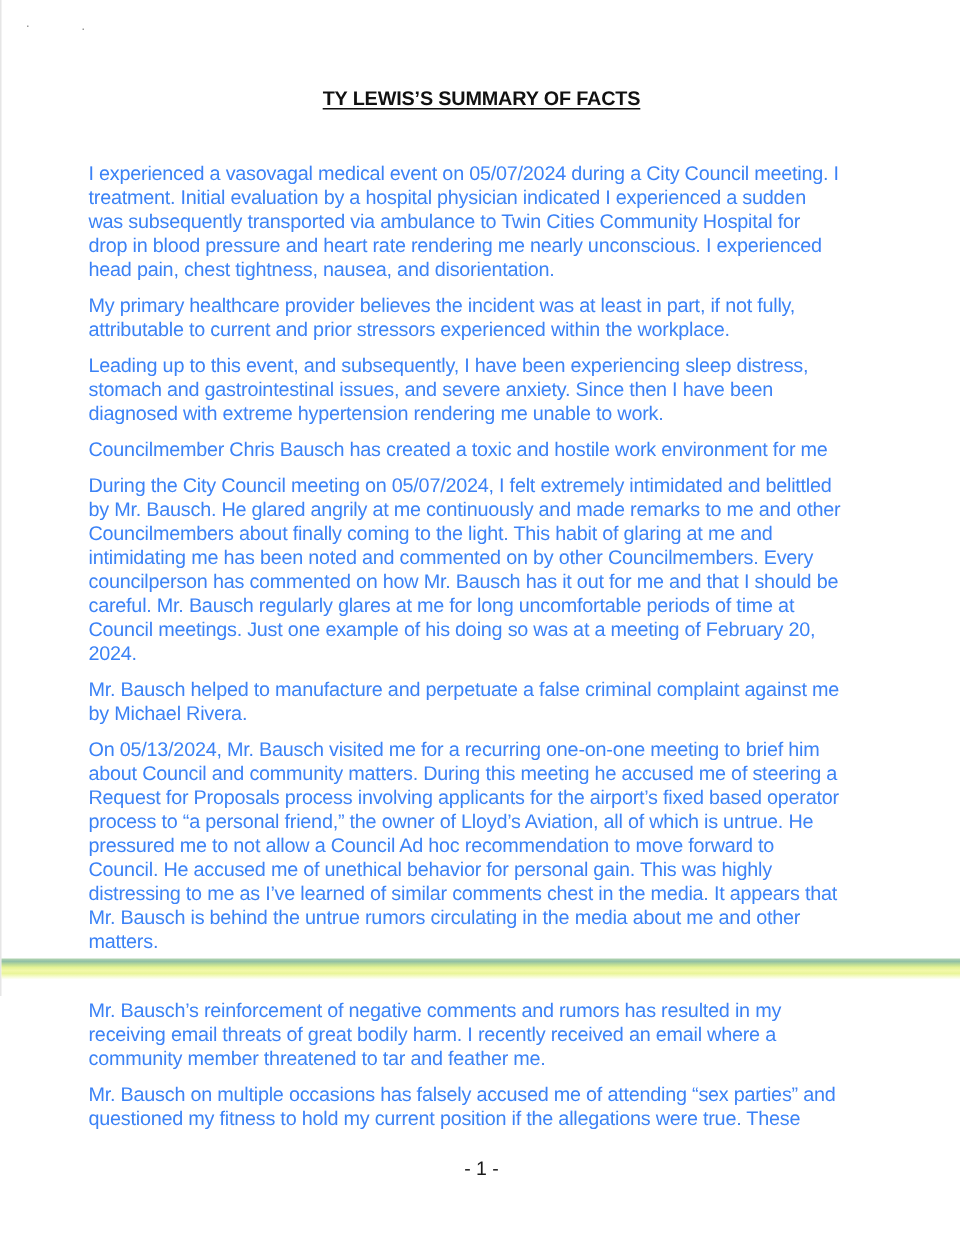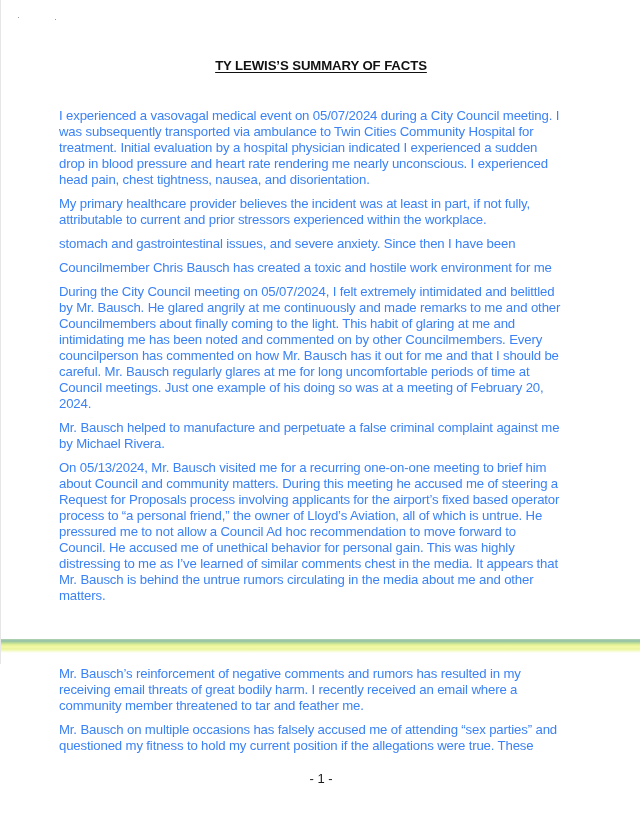--- a/index.html
+++ b/index.html
@@ -44,31 +44,33 @@
   <div class="specks">
     <span class="speck" style="left:3px;top:1px;"></span>
     <span class="speck" style="left:40px;top:3px;"></span>
   </div>
 
   <div class="title">TY LEWIS’S SUMMARY OF FACTS</div>
 
   <div class="body-text" id="top-text">
       <p class="para">
         <span class="line">I experienced a vasovagal medical event on 05/07/2024 during a City Council meeting. I</span>
+        <span class="line">treatment. Initial evaluation by a hospital physician indicated I experienced a sudden</span>
         <span class="line">was subsequently transported via ambulance to Twin Cities Community Hospital for</span>
-        <span class="line">treatment. Initial evaluation by a hospital physician indicated I experienced a sudden</span>
         <span class="line">drop in blood pressure and heart rate rendering me nearly unconscious. I experienced</span>
         <span class="line">head pain, chest tightness, nausea, and disorientation.</span>
       </p>
       <p class="para">
         <span class="line">My primary healthcare provider believes the incident was at least in part, if not fully,</span>
         <span class="line">attributable to current and prior stressors experienced within the workplace.</span>
       </p>
       <p class="para">
+        <span class="line">Leading up to this event, and subsequently, I have been experiencing sleep distress,</span>
         <span class="line">stomach and gastrointestinal issues, and severe anxiety. Since then I have been</span>
+        <span class="line">diagnosed with extreme hypertension rendering me unable to work.</span>
       </p>
       <p class="para">
         <span class="line">Councilmember Chris Bausch has created a toxic and hostile work environment for me</span>
       </p>
       <p class="para">
         <span class="line">During the City Council meeting on 05/07/2024, I felt extremely intimidated and belittled</span>
         <span class="line">by Mr. Bausch. He glared angrily at me continuously and made remarks to me and other</span>
         <span class="line">Councilmembers about finally coming to the light. This habit of glaring at me and</span>
         <span class="line">intimidating me has been noted and commented on by other Councilmembers. Every</span>
         <span class="line">councilperson has commented on how Mr. Bausch has it out for me and that I should be</span>

